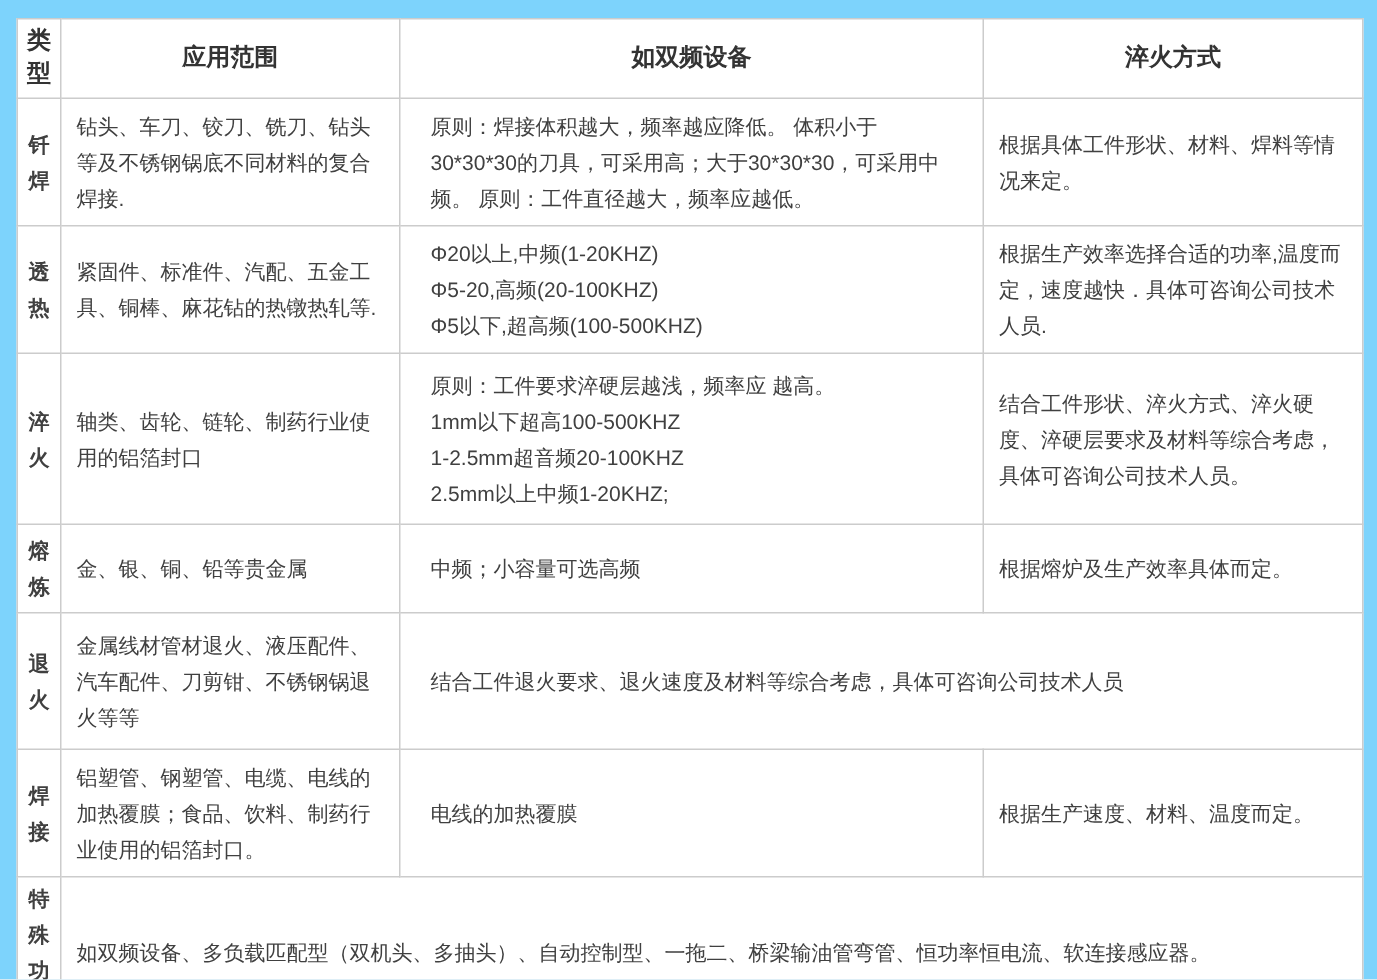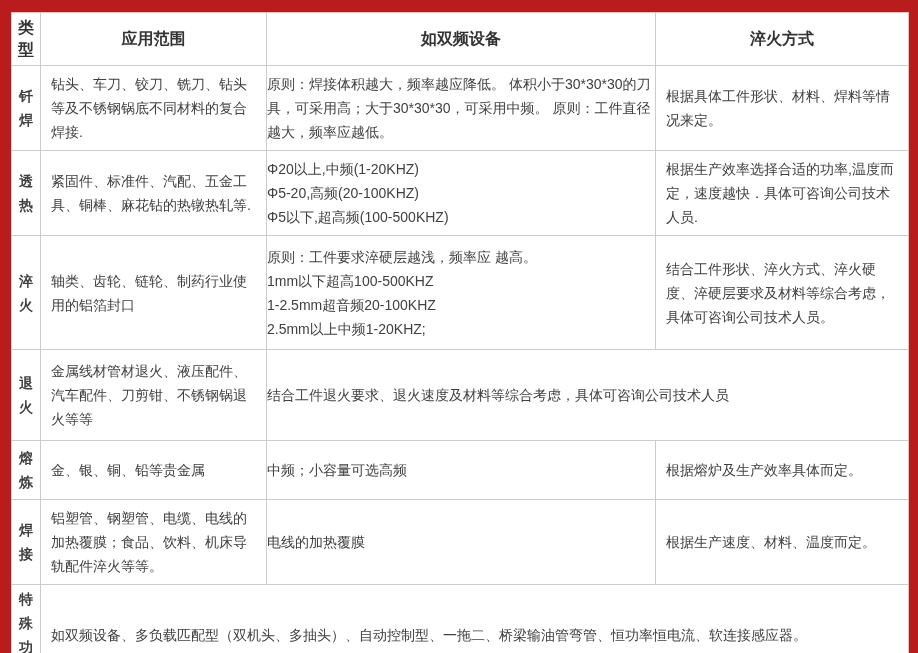--- a/index.html
+++ b/index.html
@@ -4,21 +4,21 @@
 <style>
   html, body {
     margin: 0;
     padding: 0;
     background: #ececec;
     font-family: "Liberation Sans", sans-serif;
   }
   .page {
     width: 918px;
     height: 653px;
-    background: #b91c1c;
+    background: #7dd3fc;
     overflow: hidden;
   }
   table.spec-table {
     border-collapse: collapse;
     table-layout: fixed;
     width: 897px;
     margin: 12px 10px 0 11px;
     background: #ffffff;
   }
   table.spec-table th,
@@ -47,21 +47,21 @@
     text-align: center;
     word-break: break-all;
     line-height: 24px;
     padding: 2px 1px;
   }
   td.text-cell {
     padding: 6px 10px;
     text-align: left;
   }
   td.freq-cell {
-    padding: 6px 0;
+    padding: 6px 20px;
   }
   .lines {
     white-space: pre-line;
   }
 </style>
 </head>
 <body>
 
 <div class="page">
   <table class="spec-table">
@@ -94,34 +94,34 @@
     </tr>
     <tr style="height:114px">
       <td class="type-cell">淬火</td>
       <td class="text-cell">轴类、齿轮、链轮、制药行业使用的铝箔封口</td>
       <td class="text-cell freq-cell lines">原则：工件要求淬硬层越浅，频率应 越高。
 1mm以下超高100-500KHZ
 1-2.5mm超音频20-100KHZ
 2.5mm以上中频1-20KHZ;</td>
       <td class="text-cell">结合工件形状、淬火方式、淬火硬度、淬硬层要求及材料等综合考虑，具体可咨询公司技术人员。</td>
     </tr>
-    <tr style="height:91px">
-      <td class="type-cell">退火</td>
-      <td class="text-cell">金属线材管材退火、液压配件、汽车配件、刀剪钳、不锈钢锅退火等等</td>
-      <td class="text-cell freq-cell" colspan="2">结合工件退火要求、退火速度及材料等综合考虑，具体可咨询公司技术人员</td>
-    </tr>
     <tr style="height:59px">
       <td class="type-cell">熔炼</td>
       <td class="text-cell">金、银、铜、铅等贵金属</td>
       <td class="text-cell freq-cell">中频；小容量可选高频</td>
       <td class="text-cell">根据熔炉及生产效率具体而定。</td>
     </tr>
+    <tr style="height:91px">
+      <td class="type-cell">退火</td>
+      <td class="text-cell">金属线材管材退火、液压配件、汽车配件、刀剪钳、不锈钢锅退火等等</td>
+      <td class="text-cell freq-cell" colspan="2">结合工件退火要求、退火速度及材料等综合考虑，具体可咨询公司技术人员</td>
+    </tr>
     <tr style="height:73px">
       <td class="type-cell">焊接</td>
-      <td class="text-cell">铝塑管、钢塑管、电缆、电线的加热覆膜；食品、饮料、机床导轨配件淬火等等。</td>
+      <td class="text-cell">铝塑管、钢塑管、电缆、电线的加热覆膜；食品、饮料、制药行业使用的铝箔封口。</td>
       <td class="text-cell freq-cell">电线的加热覆膜</td>
       <td class="text-cell">根据生产速度、材料、温度而定。</td>
     </tr>
     <tr style="height:83px">
       <td class="type-cell">特殊功能</td>
       <td class="text-cell" colspan="3">如双频设备、多负载匹配型（双机头、多抽头）、自动控制型、一拖二、桥梁输油管弯管、恒功率恒电流、软连接感应器。</td>
     </tr>
   </tbody>
     </table>
 </div>

